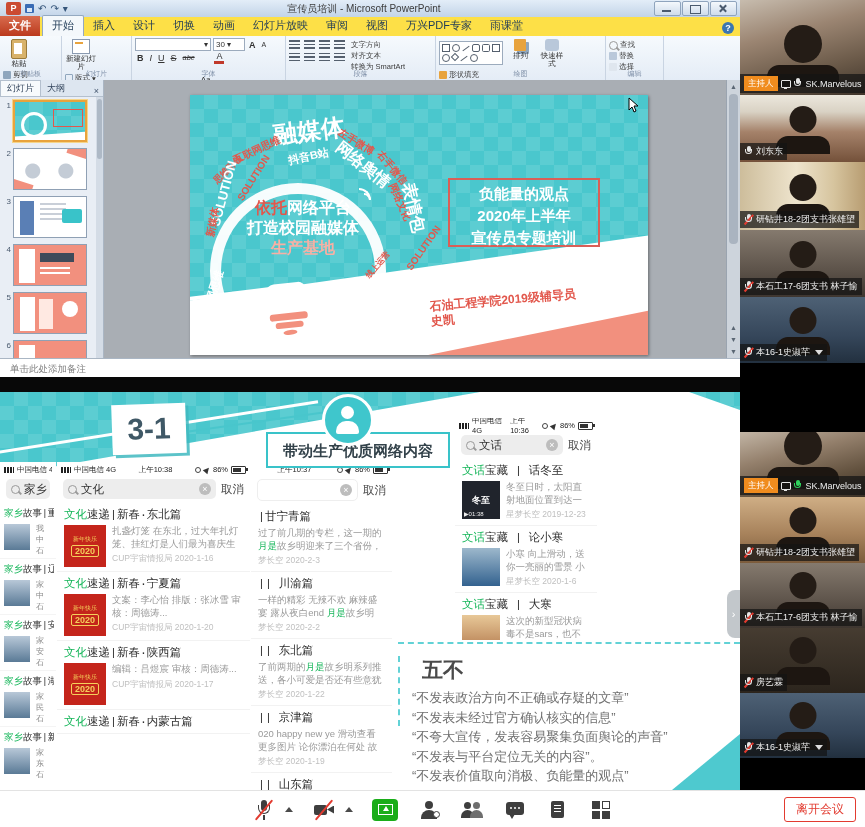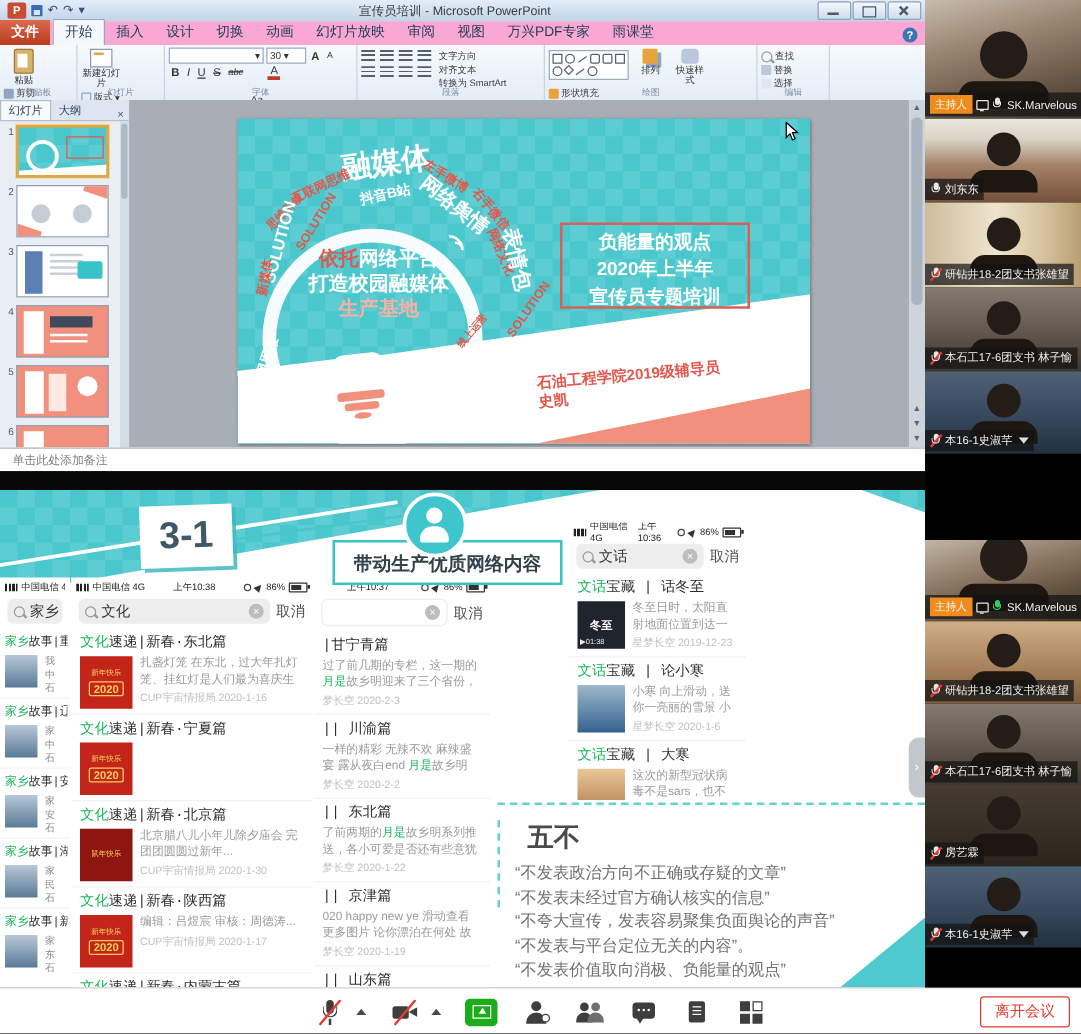--- a/index.html
+++ b/index.html
@@ -18,21 +18,21 @@
   .savebox::after{content:"";position:absolute;left:2px;top:4px;width:5px;height:4px;background:#d9e6f5;}
   .tb-title{flex:1;text-align:center;}
   .winbtns{display:flex;gap:1px;padding-right:3px;}
   .wbtn{width:25px;height:13px;border:1px solid #8fa4bd;border-radius:2px;
         background:linear-gradient(#f4f8fc,#cfdcEB);position:relative;}
   .wbtn i{position:absolute;background:#4a5a6e;}
   .wb-min i{left:7px;top:8px;width:9px;height:2px;}
   .wb-max i{left:7px;top:3px;width:9px;height:7px;background:transparent;border:1.5px solid #4a5a6e;}
   .wb-close i{left:11px;top:2px;width:2px;height:9px;transform:rotate(45deg);}
   .wb-close i.x2{transform:rotate(-45deg);}
-  .tabstrip{left:0;top:17px;width:740px;height:19px;background:#f9a8d4;border-bottom:1px solid #94a9c0;
+  .tabstrip{left:0;top:17px;width:740px;height:19px;background:#fde047;border-bottom:1px solid #94a9c0;
             display:flex;align-items:flex-end;font-size:11px;color:#1f3a56;}
   .tab{padding:2px 9px 3px;cursor:default;}
   .tab.file{background:linear-gradient(#d86b4e,#bb3a1d);color:#fff;font-weight:bold;margin-right:2px;}
   .tab.active{background:#f4f8fb;border:1px solid #94a9c0;border-bottom:1px solid #f4f8fb;
               border-radius:2px 2px 0 0;margin-bottom:-1px;}
   .helpq{margin-left:auto;margin-right:6px;margin-bottom:2px;width:12px;height:12px;border-radius:50%;
          background:#3b76b0;color:#fff;font-size:9px;font-weight:bold;text-align:center;line-height:12px;}
   .ribbon{left:0;top:36px;width:740px;height:44px;background:linear-gradient(#f6fafd,#e4ecf6);
           border-bottom:1px solid #b8c6d8;display:flex;}
   .rgroup{position:relative;border-right:1px solid #c9d4e2;height:100%;box-sizing:border-box;padding:2px 3px 10px;}
@@ -691,31 +691,23 @@
             </span>
         </div>
       </div>
       <div class="pentry">
         <div class="ptitle"><span class="kw">文化</span><span>速递|新春·宁夏篇</span></div>
         <div class="prow">
           <span class="pthumb redth">
               <span class="tt">新年快乐</span>
               <span class="ty">2020</span>
             </span>
-        </div>
-      </div>
-      <div class="pentry">
-        <div class="ptitle"><span class="kw">文化</span><span>速递|新春·北京篇</span></div>
-        <div class="prow">
-          <span class="pthumb redth" style="background:#8e1510;">
-              <span class="tt">鼠年快乐</span>
-            </span>
           <span>
-              <span class="pbody" style="display:block;">北京腊八儿小年儿除夕庙会 完团团圆圆过新年...</span>
-          <span class="pmeta" style="display:block;">CUP宇宙情报局 2020-1-30</span>
+              <span class="pbody" style="display:block;">文案：李心怡 排版：张冰雪 审核：周德涛...</span>
+          <span class="pmeta" style="display:block;">CUP宇宙情报局 2020-1-20</span>
             </span>
         </div>
       </div>
       <div class="pentry">
         <div class="ptitle"><span class="kw">文化</span><span>速递|新春·陕西篇</span></div>
         <div class="prow">
           <span class="pthumb redth">
               <span class="tt">新年快乐</span>
               <span class="ty">2020</span>
             </span>

